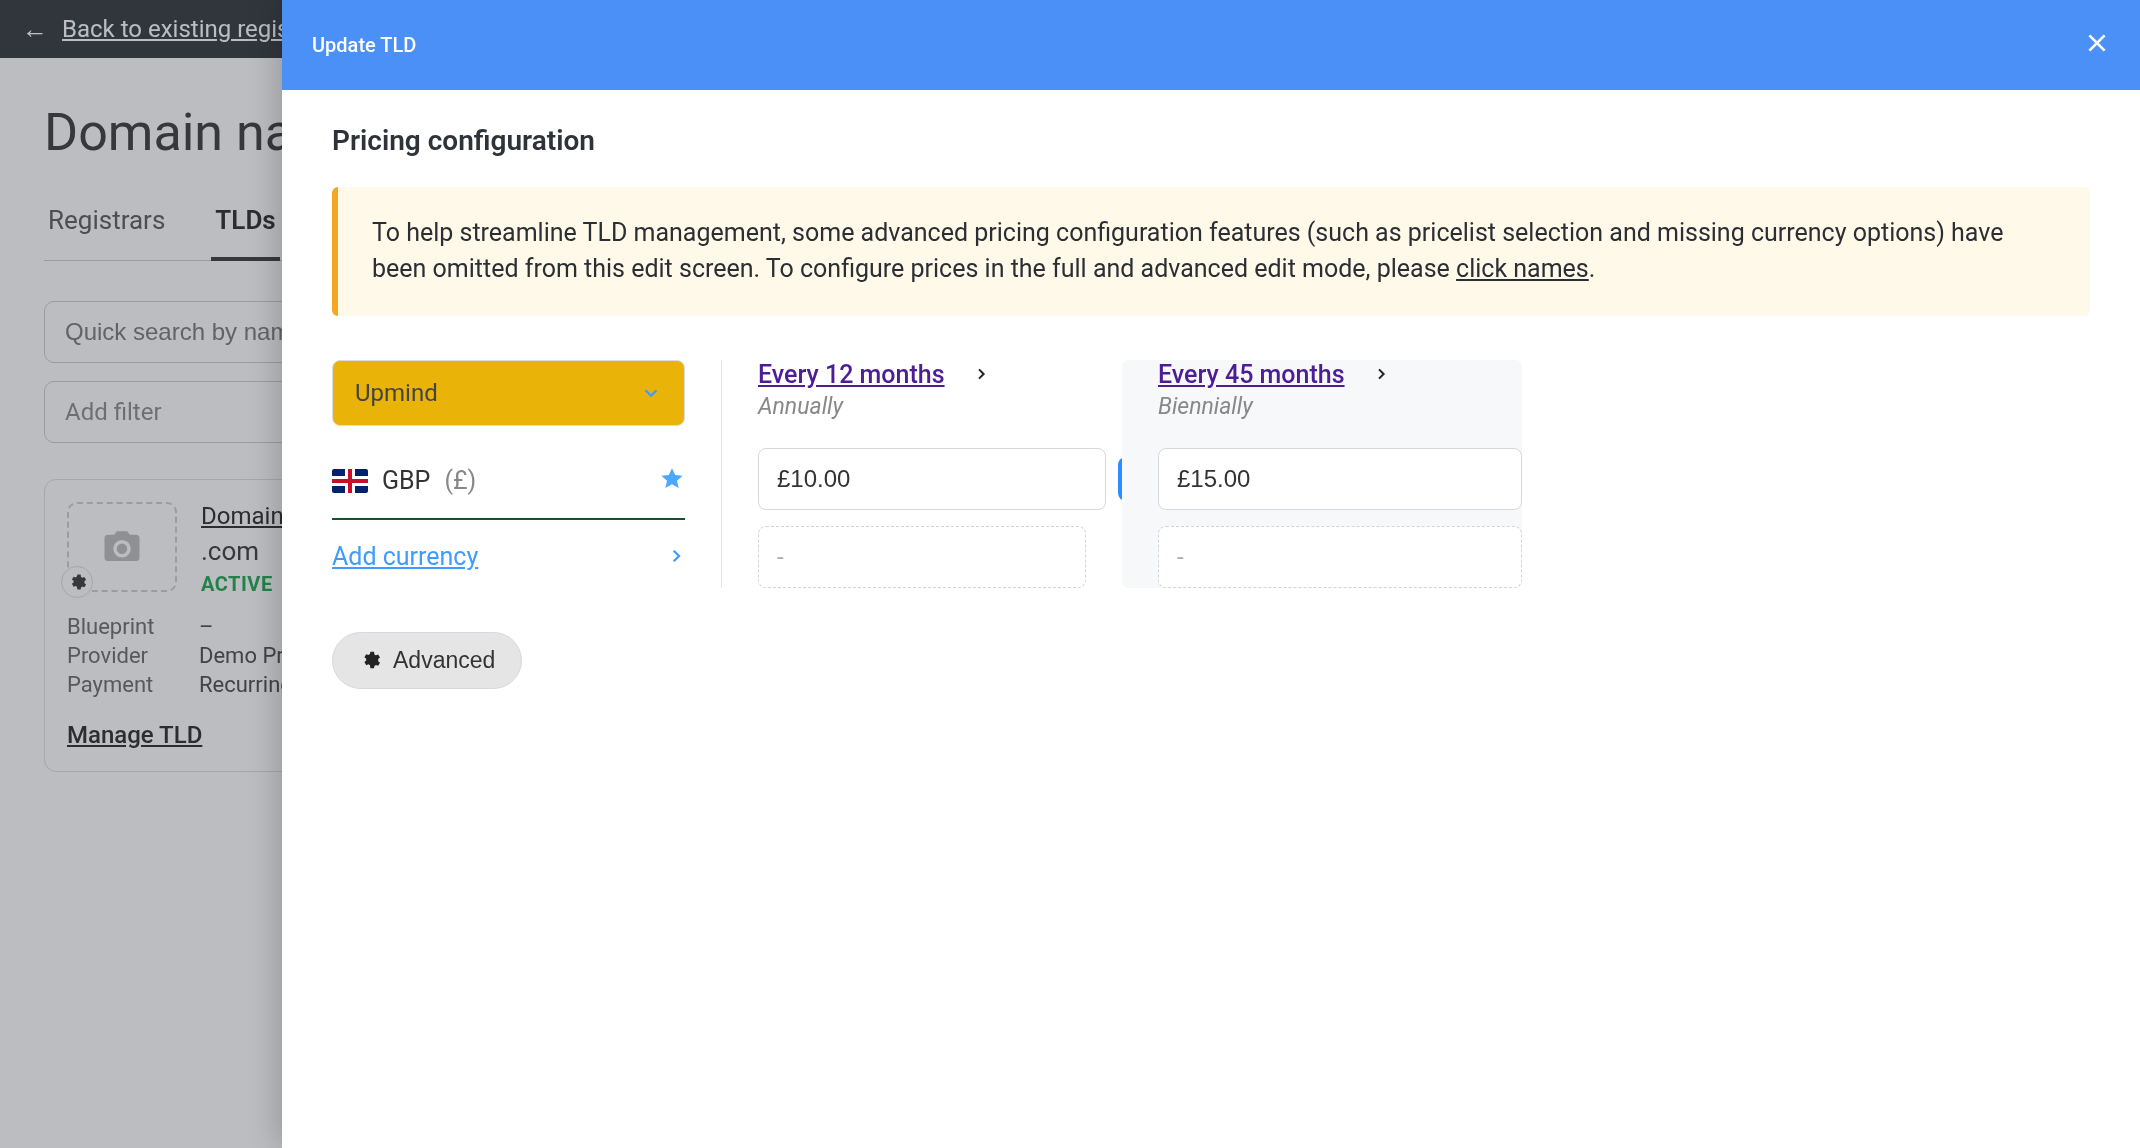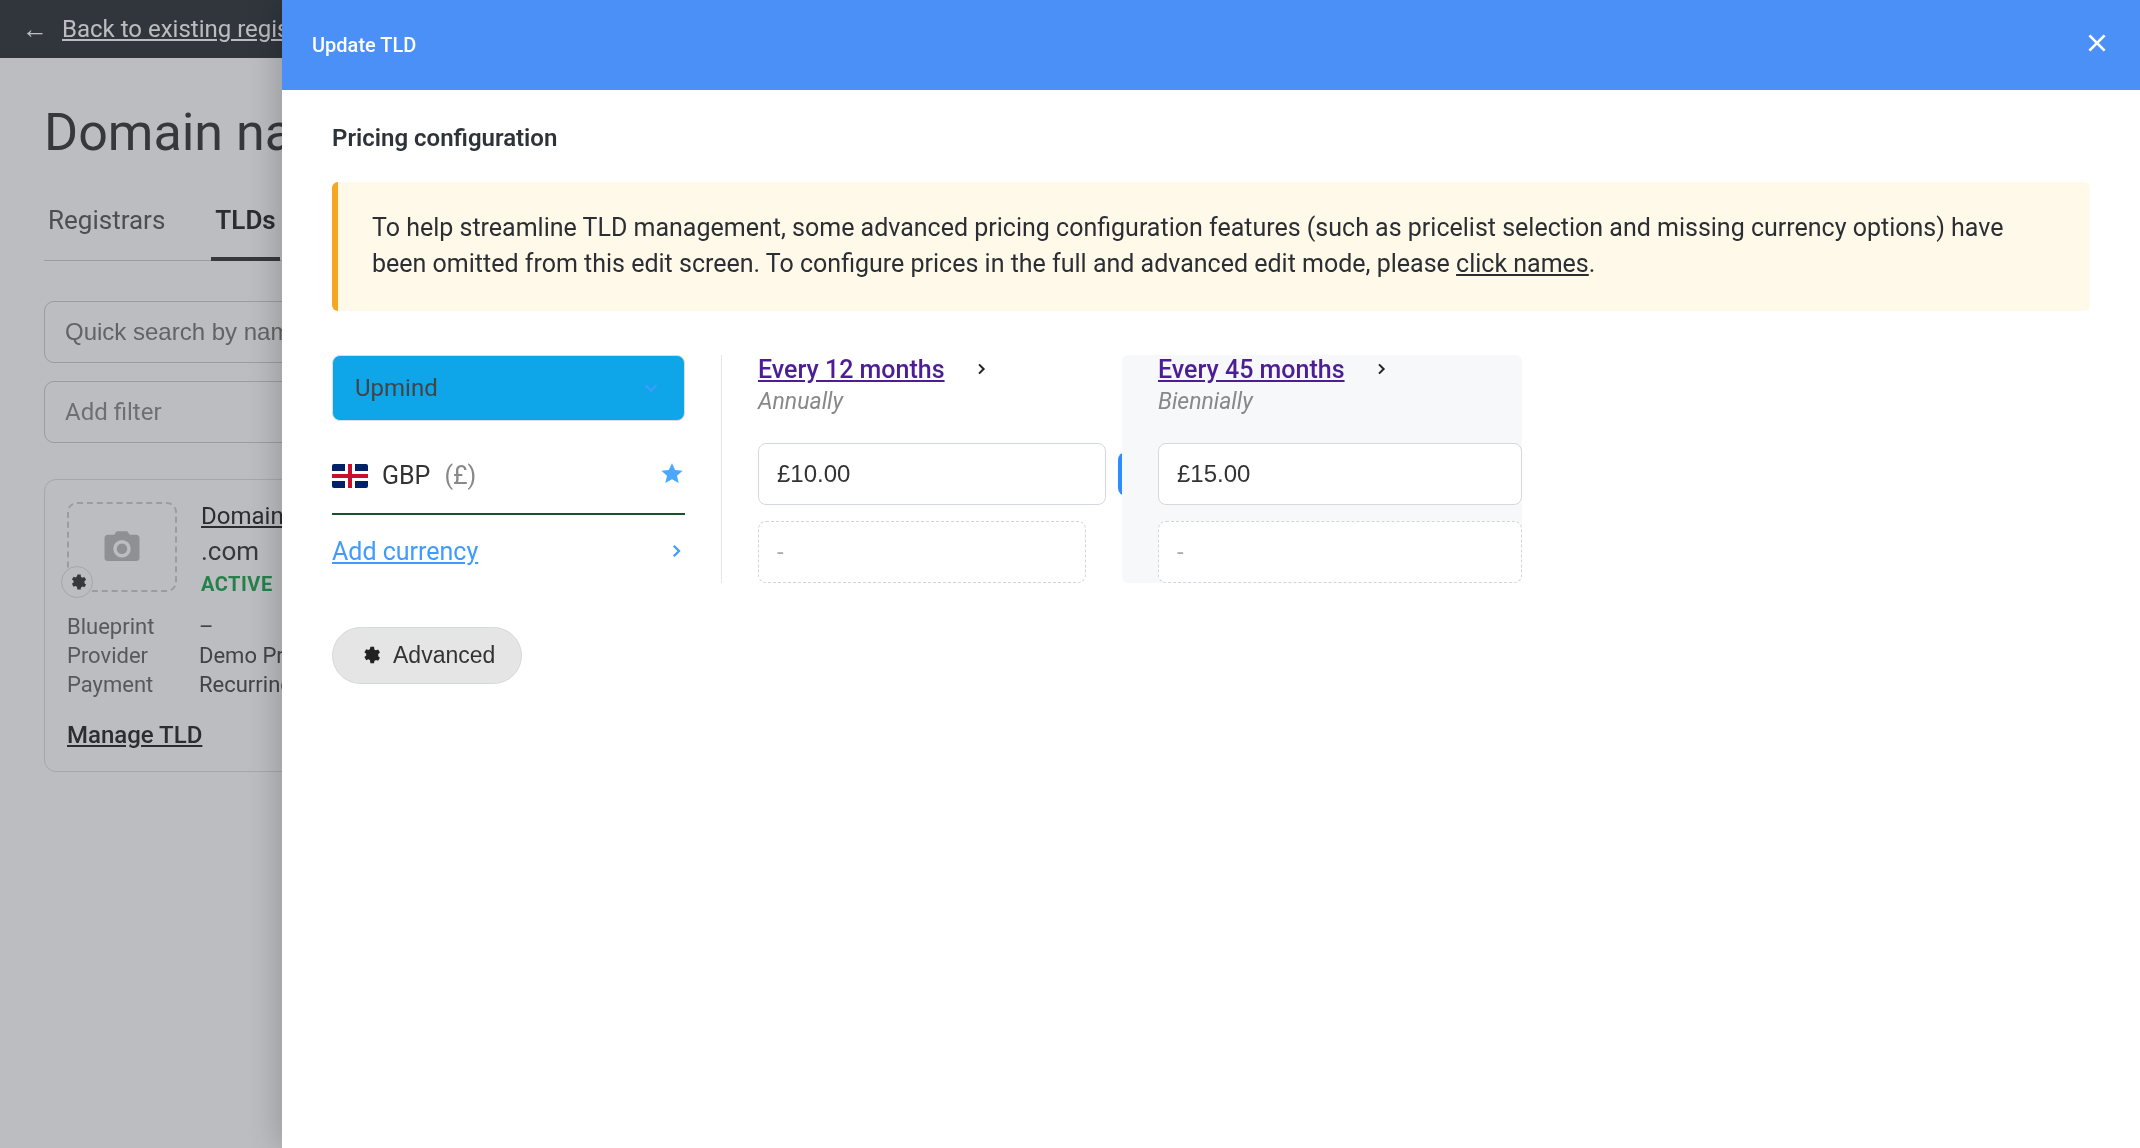--- a/index.html
+++ b/index.html
@@ -64,35 +64,35 @@
   }
   .drawer-header {
     background: #4a90f7; color: #fff; height: 90px; display:flex; align-items:center;
     justify-content: space-between; padding: 0 30px;
   }
   .drawer-header h2 { font-size: 20px; font-weight: 500; }
   .drawer-header .close { cursor: pointer; }
   .drawer-header .close svg { width: 26px; height: 26px; stroke: #fff; stroke-width: 2.5; fill: none; }
 
   .drawer-body { padding: 34px 50px 0 50px; overflow: hidden; }
-  .section-title { font-size: 24px; font-weight: 600; color: #2d3338; margin-bottom: 30px; }
+  .section-title { font-size: 28px; font-weight: 600; color: #2d3338; margin-bottom: 30px; }
 
   .notice {
     background: #fff9ea; border-left: 6px solid #f5a623; border-radius: 6px;
     padding: 28px 34px; font-size: 25px; line-height: 1.45; color: #2b2f34; margin-bottom: 44px;
   }
   .notice a { color: #2b2f34; text-decoration: underline; }
 
   .pricing-row { display: flex; gap: 0; align-items: stretch; }
   .left-col { width: 390px; padding-right: 36px; border-right: 1px solid #e2e5e9; }
   .period-col { width: 400px; padding: 0 36px; }
   .period-col.last { background: #f6f8fa; border-radius: 6px; padding-right: 0; }
 
   .provider-select {
-    background: #0ea5e9; border: 1px solid #d9dde2; border-radius: 8px;
+    background: #eab308; border: 1px solid #d9dde2; border-radius: 8px;
     padding: 18px 22px; font-size: 24px; color: #444;
     display:flex; justify-content:space-between; align-items:center; margin-bottom: 36px;
   }
   .provider-select svg { width: 22px; height: 22px; stroke:#3f9bff; stroke-width:2.5; fill:none;}
 
   .currency-row {
     display:flex; align-items:center; justify-content:space-between;
     padding: 4px 0 22px 0; border-bottom: 2px solid #14532d; margin-bottom: 22px;
   }
   .currency-row .left { display:flex; align-items:center; gap:14px; font-size:25px; color:#333;}

